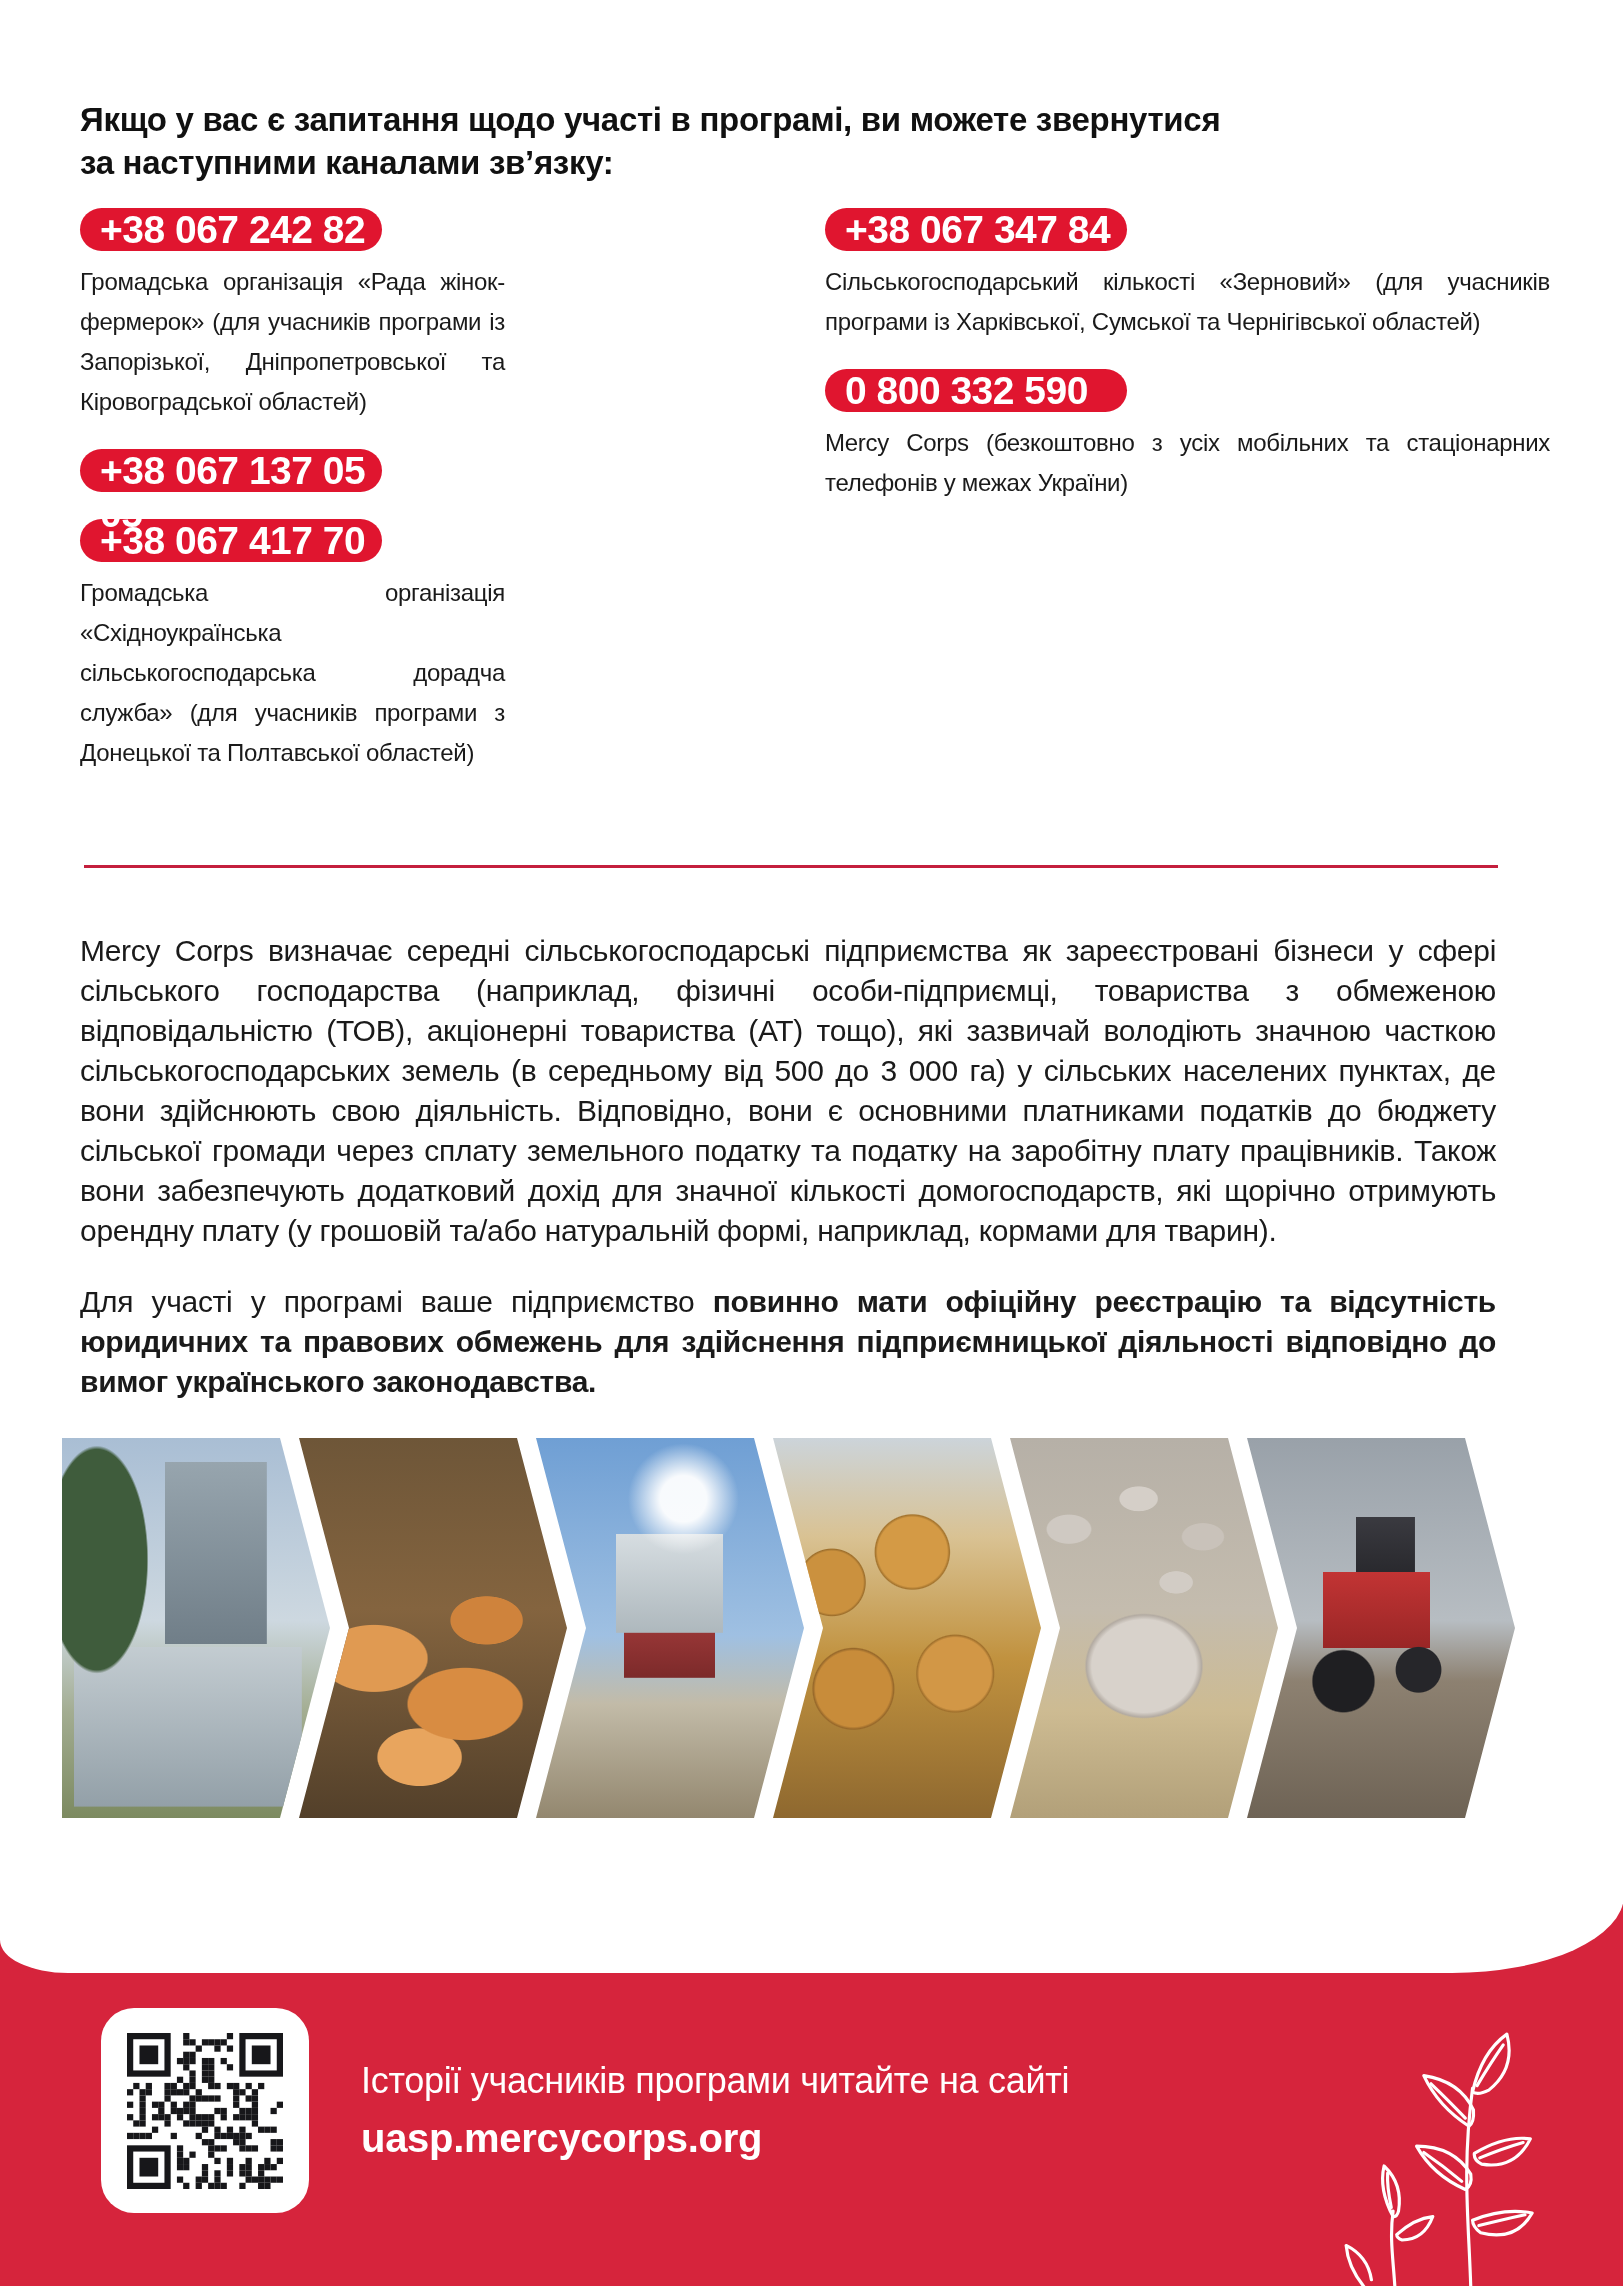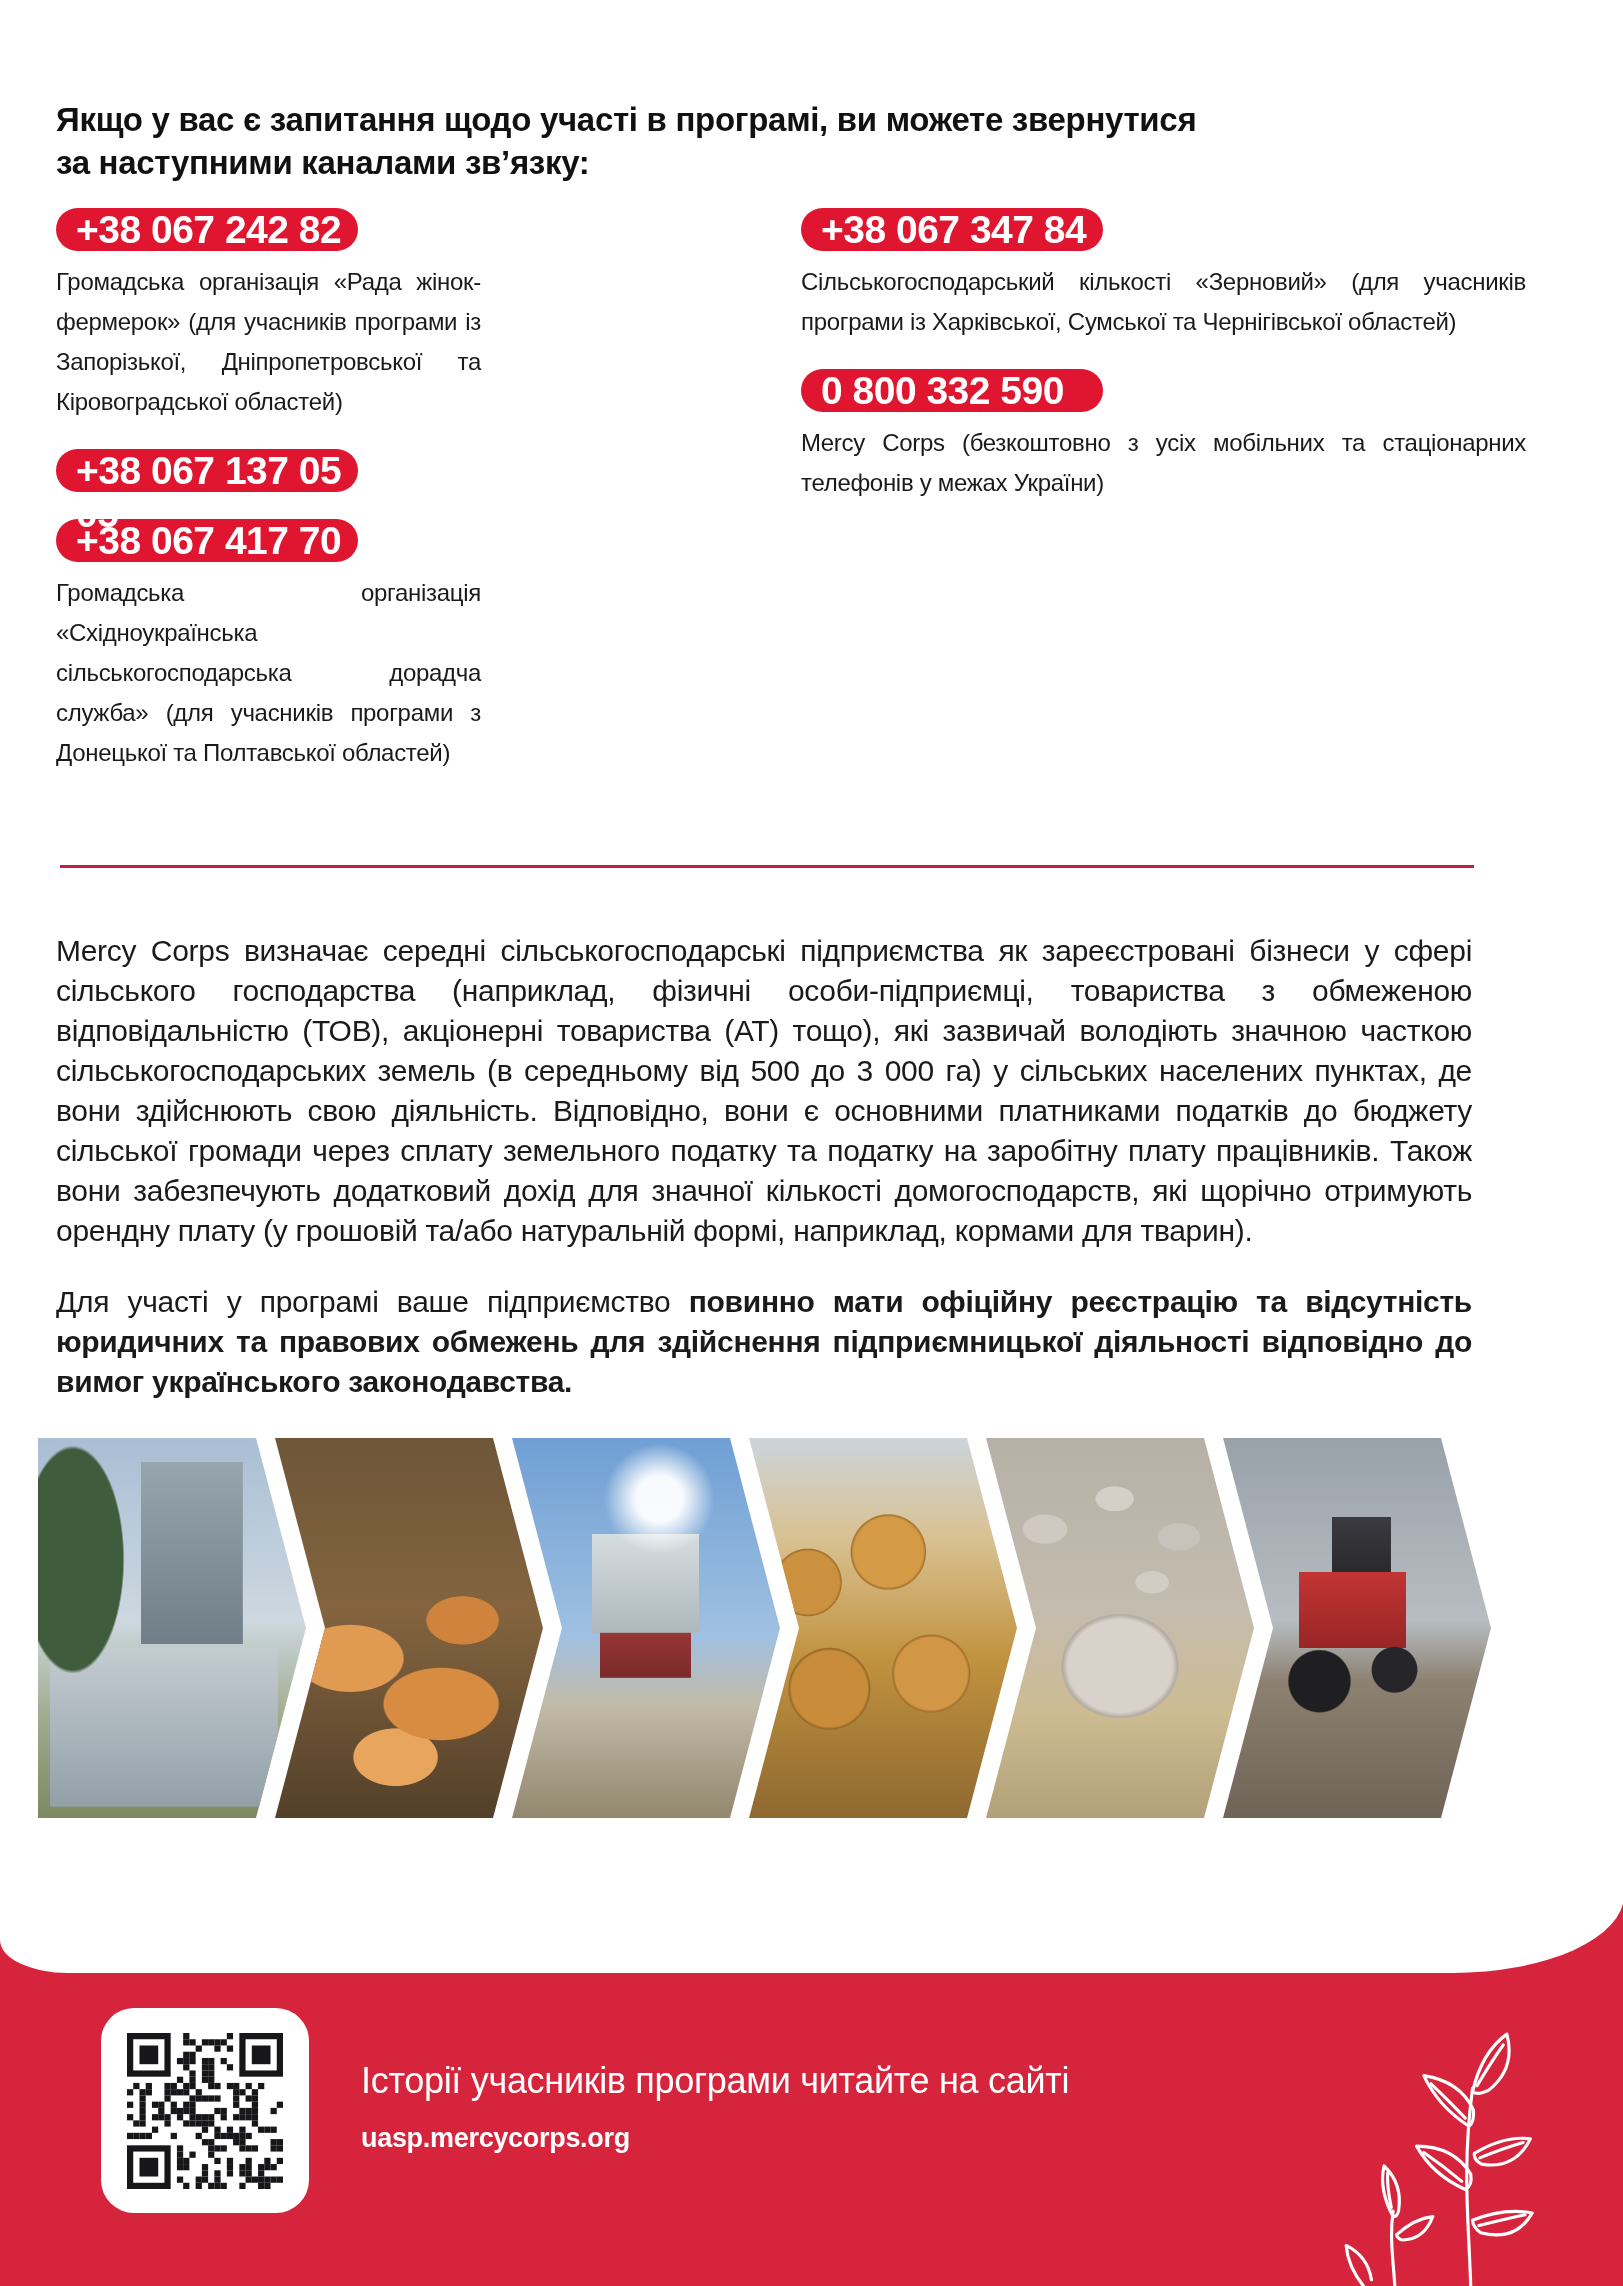--- a/index.html
+++ b/index.html
@@ -1,18 +1,18 @@
 <!DOCTYPE html>
 <html style="font-size:14.5px"><head>
 <meta charset="utf-8">
 <style>
   html,body{margin:0;padding:0;background:#ffffff;}
   .page{position:relative;width:1624px;height:2287px;background:#ffffff;overflow:hidden;
         font-family:"Liberation Sans", sans-serif;color:#1a1a1a;letter-spacing:-0.3px;}
-  .content{position:relative;padding:98px 104px 0 56px;z-index:2;}
+  .content{position:relative;padding:98px 104px 0 80px;z-index:2;}
 
   .intro{font-weight:bold;font-size:33px;line-height:43px;color:#111;}
 
   .contacts{display:grid;grid-template-columns:425px 725px;column-gap:320px;width:1470px;margin-top:23.5px;}
   .badge{display:block;width:302px;height:43px;line-height:43px;box-sizing:border-box;
          padding:0 0 0 20px;border-radius:25px;background:var(--badge-red);
          color:#fff;font-weight:bold;font-size:39px;letter-spacing:-0.5px;margin:0 0 11px 0;}
   .contact-block{margin-bottom:27px;}
   .contact-desc{font-size:24px;line-height:40px;text-align:justify;}
 
@@ -68,21 +68,21 @@
   
   .footer{position:absolute;left:0;bottom:0;width:100%;height:392px;background:var(--footer-red);z-index:1;}
   .footer-cap{position:absolute;top:0;left:0;right:0;height:78px;background:#fff;
               border-radius:0 0 172px 68px / 0 0 78px 33px;}
   .footer-inner{position:absolute;top:113px;left:101px;display:flex;align-items:center;}
   .qr-card{width:208px;height:205px;background:#fff;border-radius:33px;
            display:flex;align-items:center;justify-content:center;}
   .qr-card svg{width:156px;height:156px;}
   .footer-text{margin-left:52px;color:#fff;}
   .footer-line1{font-size:36px;line-height:47px;font-weight:normal;}
-  .footer-line2{font-size:27px;line-height:51px;font-weight:bold;margin-top:9px;}
+  .footer-line2{font-size:40px;line-height:51px;font-weight:bold;margin-top:9px;}
   .plant{position:absolute;right:52px;bottom:0;width:235px;height:289px;pointer-events:none;}
 </style>
 </head>
 <body>
 
 <div class="page" style="--badge-red: #E0152F; --footer-red: #D6243C; --divider-red: #C41F3D;">
   <div class="content">
 
     <div class="intro">
       <div>Якщо у вас є запитання щодо участі в програмі, ви можете звернутися</div>

